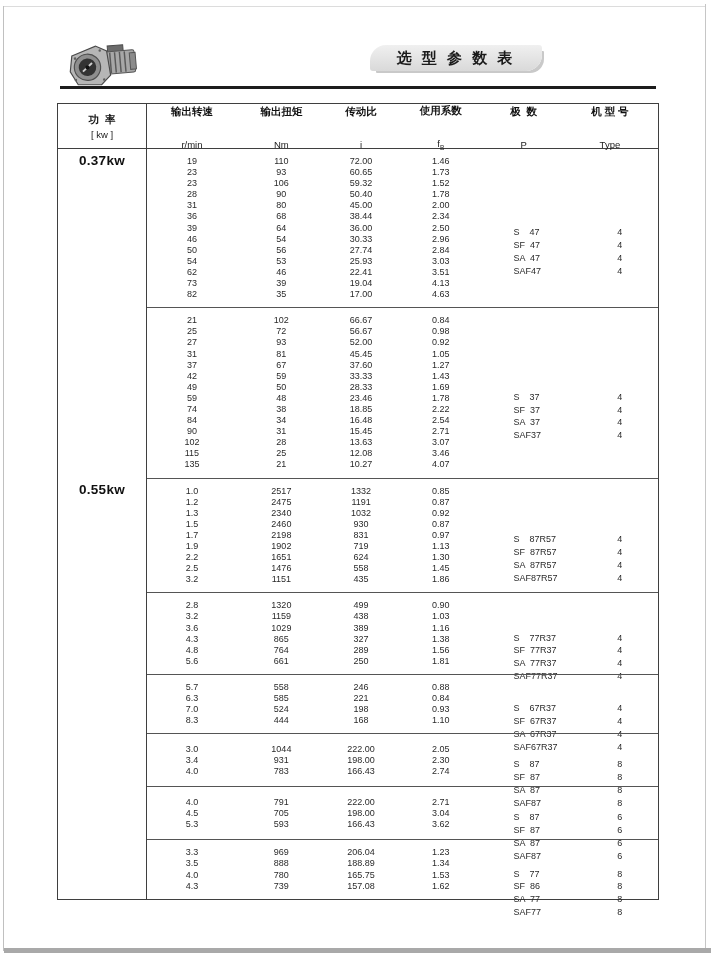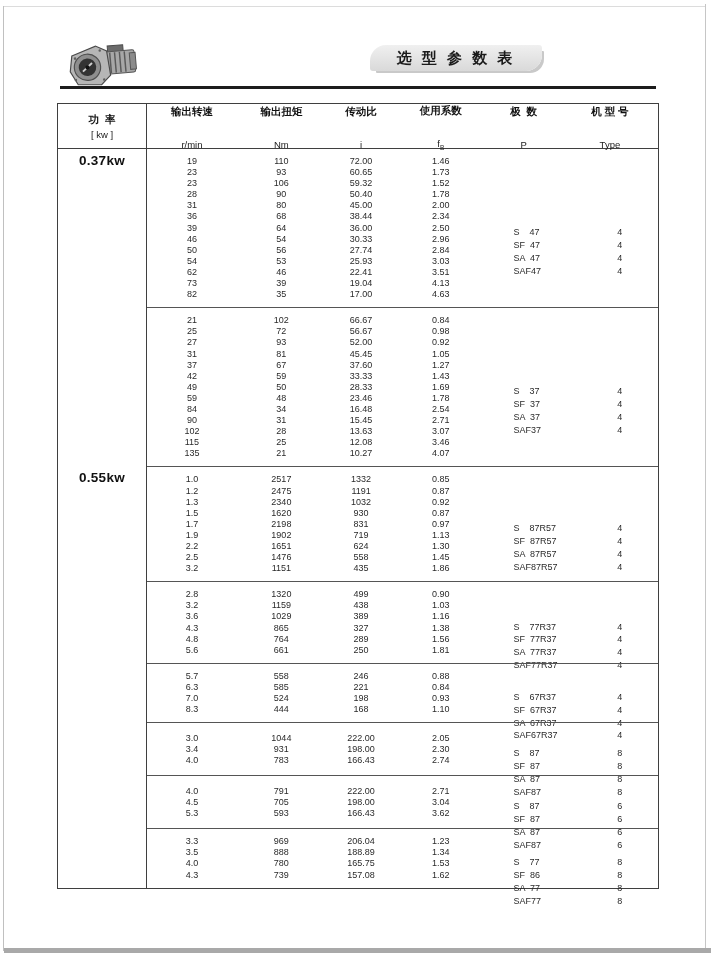--- a/index.html
+++ b/index.html
@@ -283,20 +283,26 @@
               <span class="c2">28.33</span>
               <span class="c3">1.69</span>
             </div>
             <div class="row">
               <span class="c0">59</span>
               <span class="c1">48</span>
               <span class="c2">23.46</span>
               <span class="c3">1.78</span>
             </div>
             <div class="row">
+              <span class="c0">74</span>
+              <span class="c1">38</span>
+              <span class="c2">18.85</span>
+              <span class="c3">2.22</span>
+            </div>
+            <div class="row">
               <span class="c0">84</span>
               <span class="c1">34</span>
               <span class="c2">16.48</span>
               <span class="c3">2.54</span>
             </div>
             <div class="row">
               <span class="c0">90</span>
               <span class="c1">31</span>
               <span class="c2">15.45</span>
               <span class="c3">2.71</span>
@@ -359,21 +365,21 @@
               <span class="c3">0.87</span>
             </div>
             <div class="row">
               <span class="c0">1.3</span>
               <span class="c1">2340</span>
               <span class="c2">1032</span>
               <span class="c3">0.92</span>
             </div>
             <div class="row">
               <span class="c0">1.5</span>
-              <span class="c1">1620</span>
+              <span class="c1">2460</span>
               <span class="c2">930</span>
               <span class="c3">0.87</span>
             </div>
             <div class="row">
               <span class="c0">1.7</span>
               <span class="c1">2198</span>
               <span class="c2">831</span>
               <span class="c3">0.97</span>
             </div>
             <div class="row">

